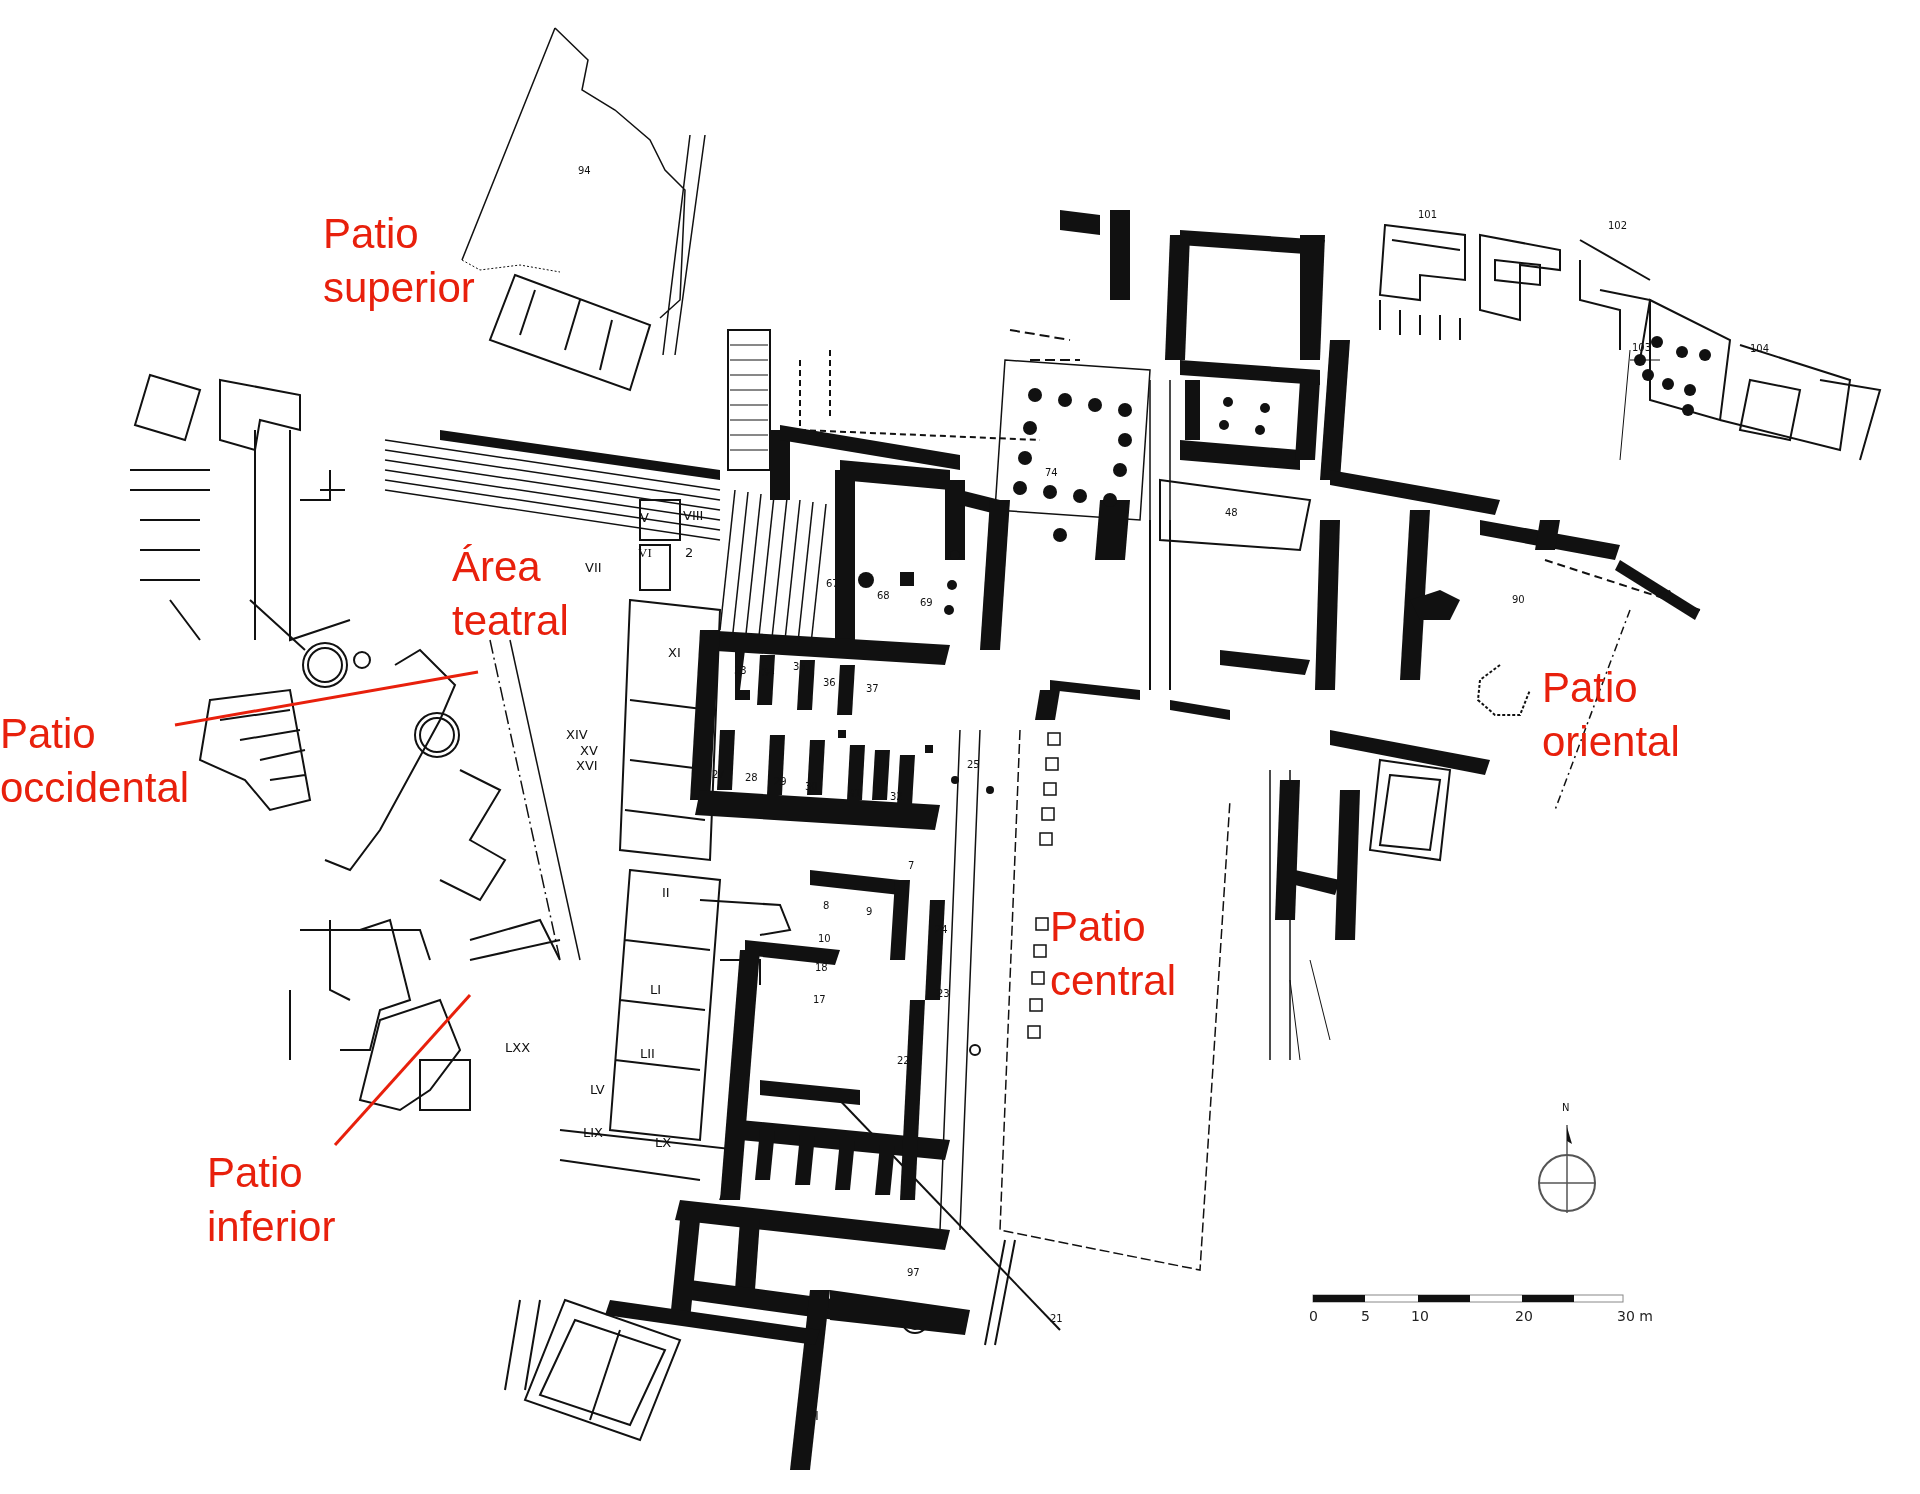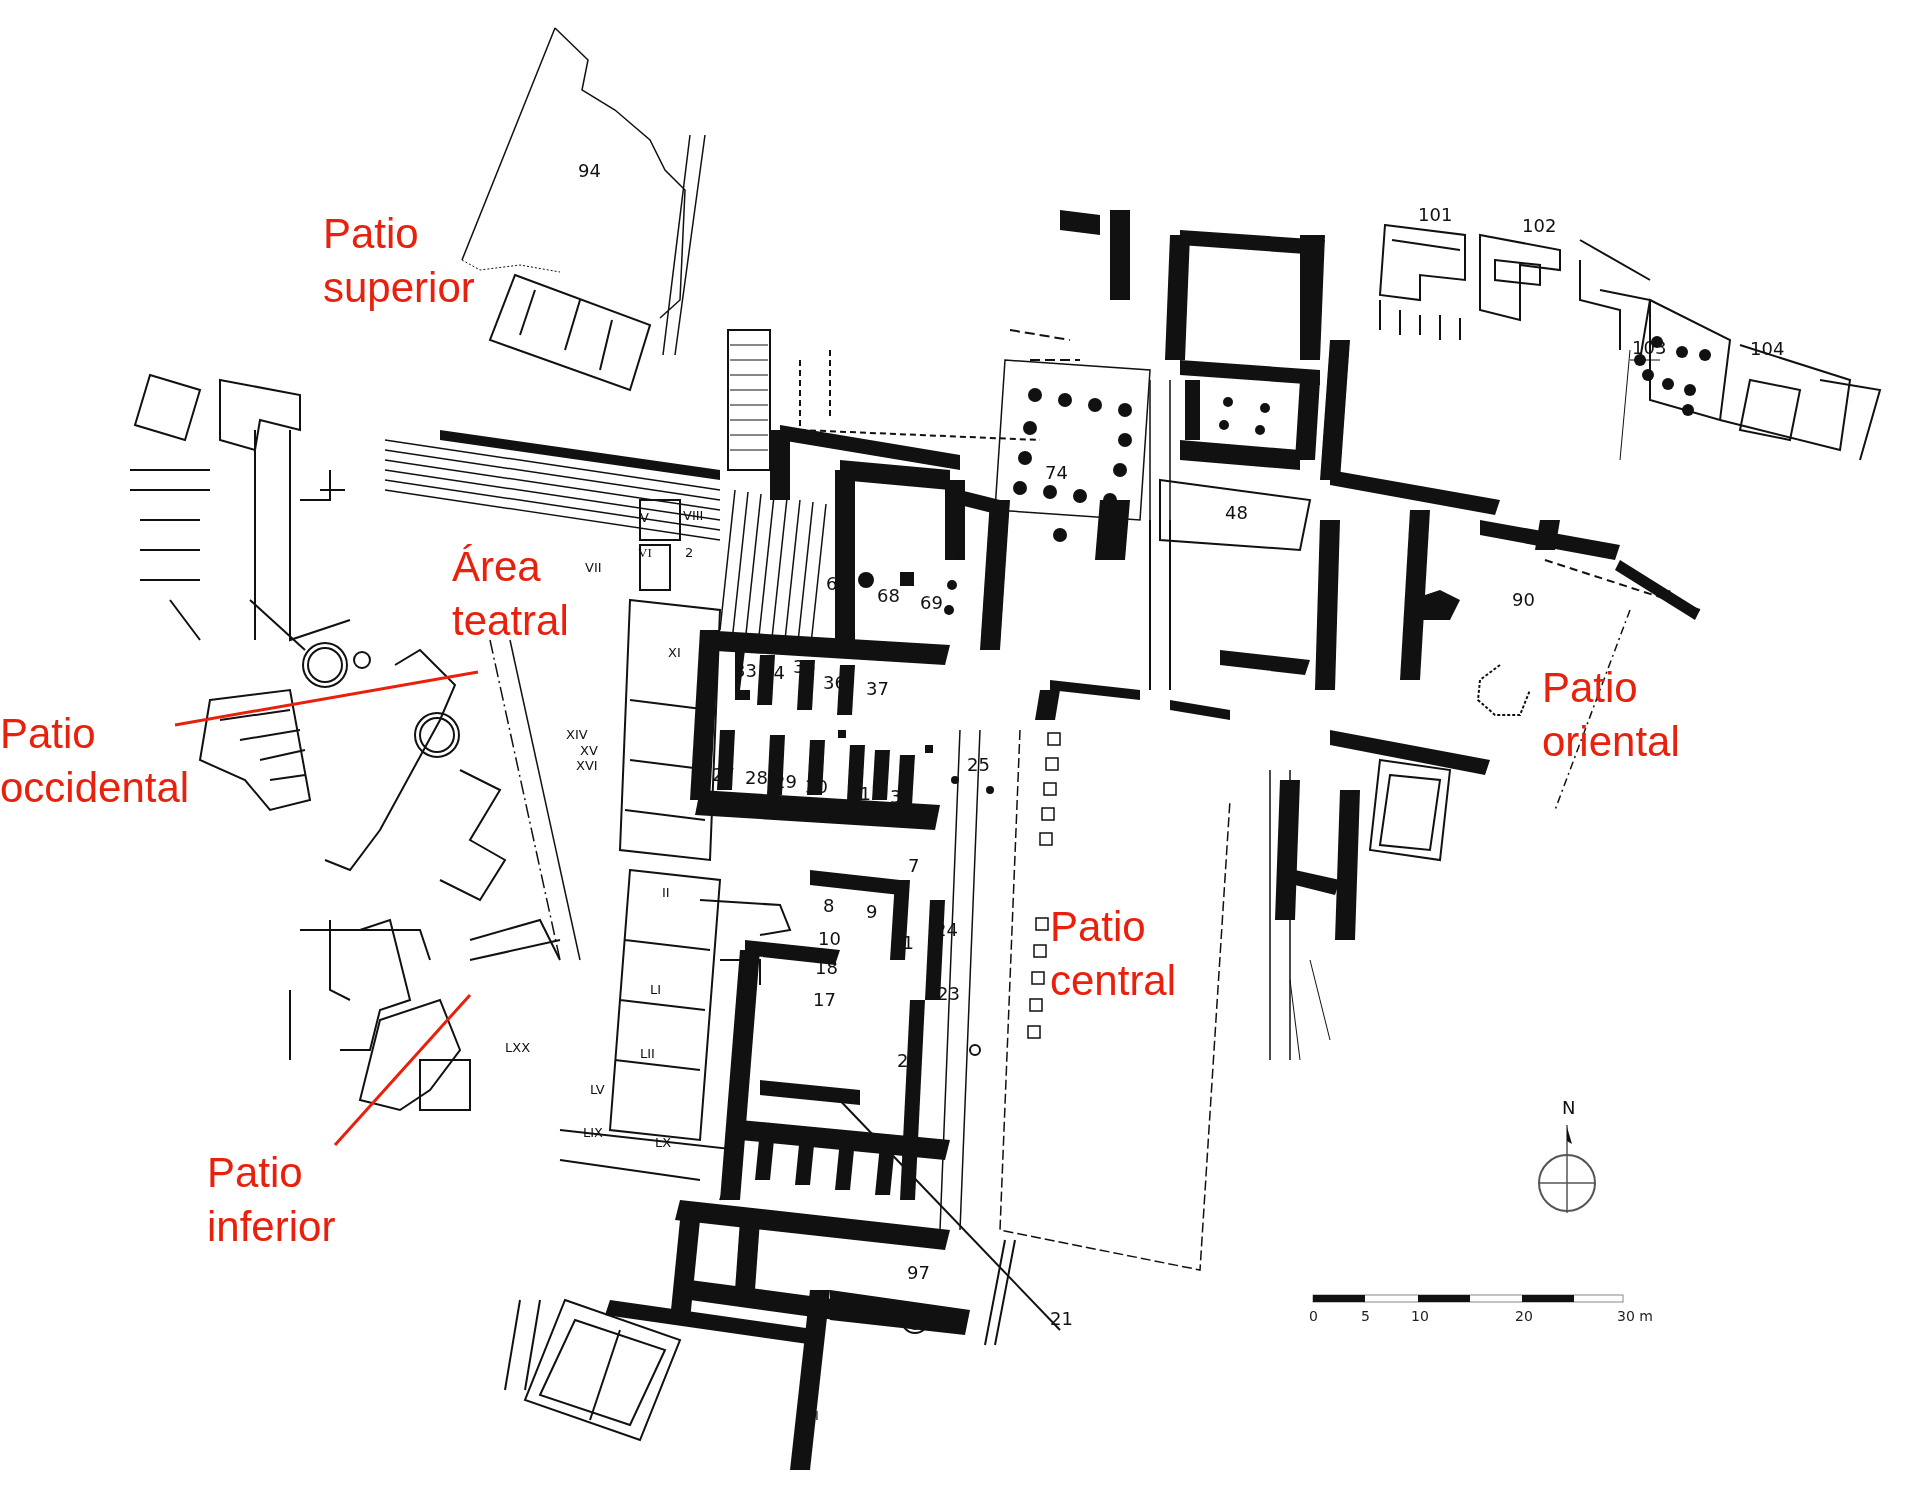--- a/index.html
+++ b/index.html
@@ -1,19 +1,19 @@
 <!DOCTYPE html>
 <html><head>
 <meta charset="utf-8">
 <style>
   html, body { margin:0; padding:0; background:#ffffff; }
   body { width:1920px; height:1494px; position:relative; overflow:hidden; font-family:"Liberation Sans", sans-serif; }
   #plan { position:absolute; left:0; top:0; width:1920px; height:1494px; }
   .area-label { position:absolute; color:#e8200c; font-family:"Liberation Sans", sans-serif; font-size:42px; line-height:54px; white-space:pre-line; }
-  .room { position:absolute; font-family:"DejaVu Sans", sans-serif; font-size:18px; color:#111; line-height:16px; }
+  .room { position:absolute; font-family:"DejaVu Sans", sans-serif; font-size:10px; color:#111; line-height:16px; }
   .room.sm { font-size:13px; }
   .scale-lbl { position:absolute; font-family:"DejaVu Sans", sans-serif; font-size:14px; color:#222; }
 </style>
 </head>
 <body>
 
 <svg id="plan" viewBox="0 0 1920 1494" xmlns="http://www.w3.org/2000/svg">
   <g fill="none" stroke="#111" stroke-width="2">
 
     <path d="M555,28 L462,260 M555,28 L588,60 L582,90 L615,110 L650,140 L665,170 L685,190 L680,300 L660,318 M690,135 L663,355 M705,135 L675,355" stroke-width="1.5"></path>
@@ -266,21 +266,21 @@
 occidental</div>
 <div class="area-label" style="left:207px;top:1146px;">Patio
 inferior</div>
 <div class="area-label" style="left:1050px;top:900px;">Patio
 central</div>
 <div class="area-label" style="left:1542px;top:661px;">Patio
 oriental</div>
 
 <div class="room" style="left:578px;top:163px;">94</div>
 <div class="room" style="left:1418px;top:207px;">101</div>
-<div class="room" style="left:1522px;top:218px;">102</div>
+<div class="room" style="left:1608px;top:218px;">102</div>
 <div class="room" style="left:1632px;top:340px;">103</div>
 <div class="room" style="left:1750px;top:341px;">104</div>
 <div class="room" style="left:1045px;top:465px;">74</div>
 <div class="room" style="left:1225px;top:505px;">48</div>
 <div class="room" style="left:1512px;top:592px;">90</div>
 <div class="room" style="left:826px;top:576px;">67</div>
 <div class="room" style="left:877px;top:588px;">68</div>
 <div class="room" style="left:920px;top:595px;">69</div>
 <div class="room" style="left:734px;top:663px;">33</div>
 <div class="room" style="left:762px;top:665px;">34</div>

